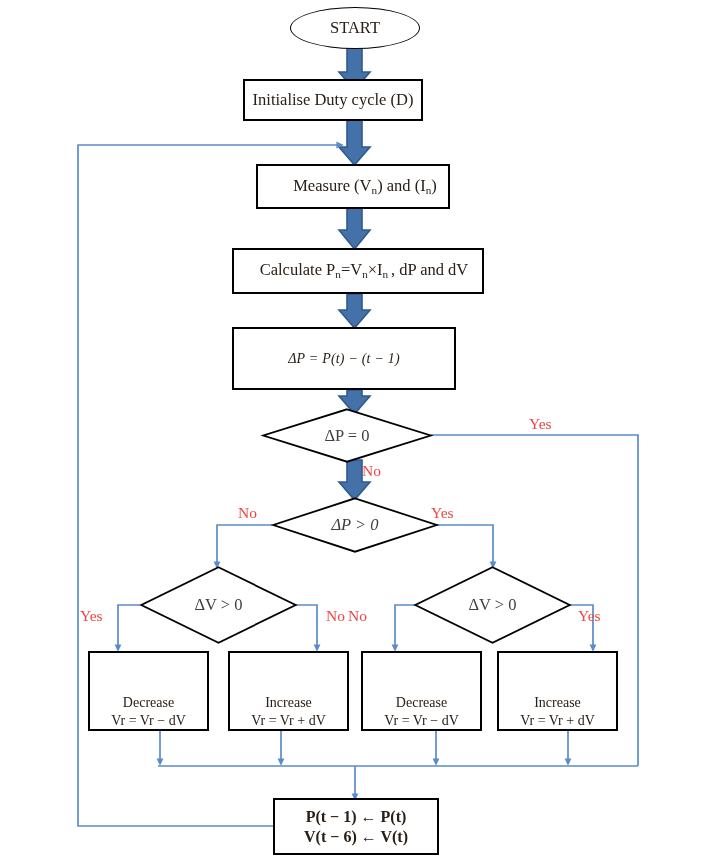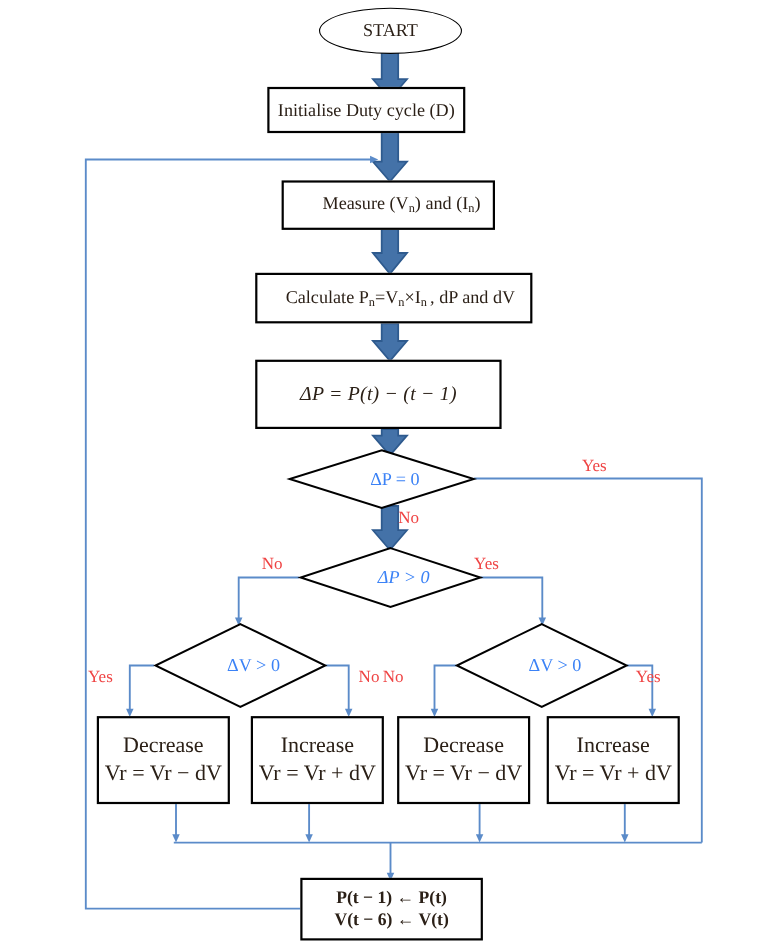--- a/index.html
+++ b/index.html
@@ -42,37 +42,37 @@
     position: absolute;
   }
   .diamond-wrap svg {
     position: absolute;
     left: 0;
     top: 0;
     overflow: visible;
   }
   .diamond-label {
     position: absolute;
-    left: 12px;
+    left: 0;
     top: 0;
     width: 100%;
     height: 100%;
     display: flex;
     align-items: center;
     justify-content: center;
-    color: #3b82f6;
+    color: #404040;
     white-space: nowrap;
   }
   
   .t16 { font-size: 16.5px; }
-  .t15 { font-size: 20px; }
+  .t15 { font-size: 14px; align-items: flex-end; }
   .math {
     font-family: "Liberation Serif", "DejaVu Serif", serif;
     font-style: italic;
-    font-size: 18px;
+    font-size: 14px;
     letter-spacing: .2px;
   }
   .mathline { display: block; white-space: nowrap; }
   .upd {
     font-weight: bold;
     font-size: 16px;
     line-height: 1.25;
   }
   .upd .mathline { white-space: nowrap; }
   .sub {

